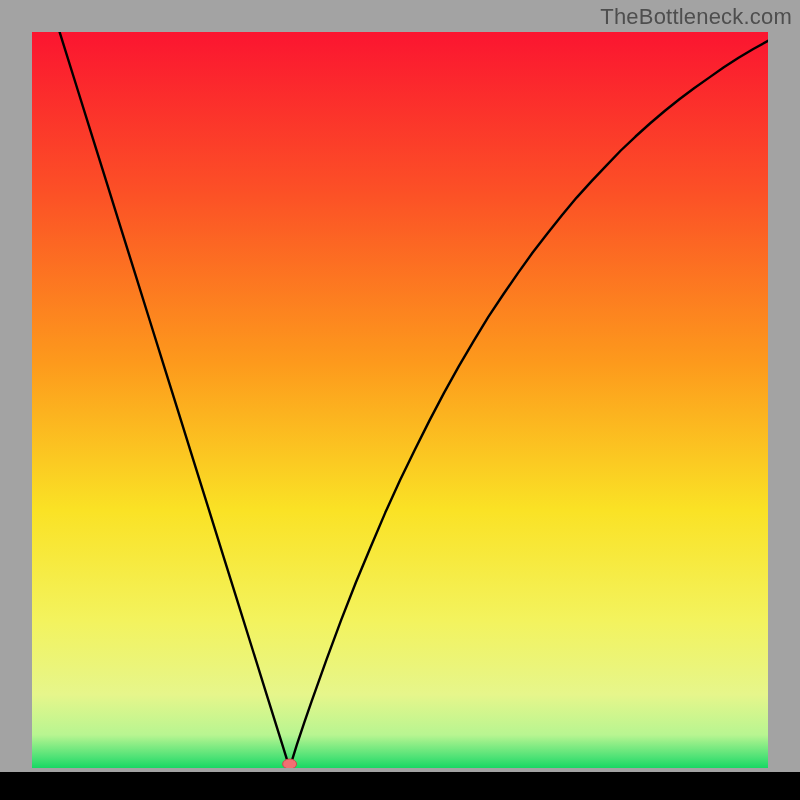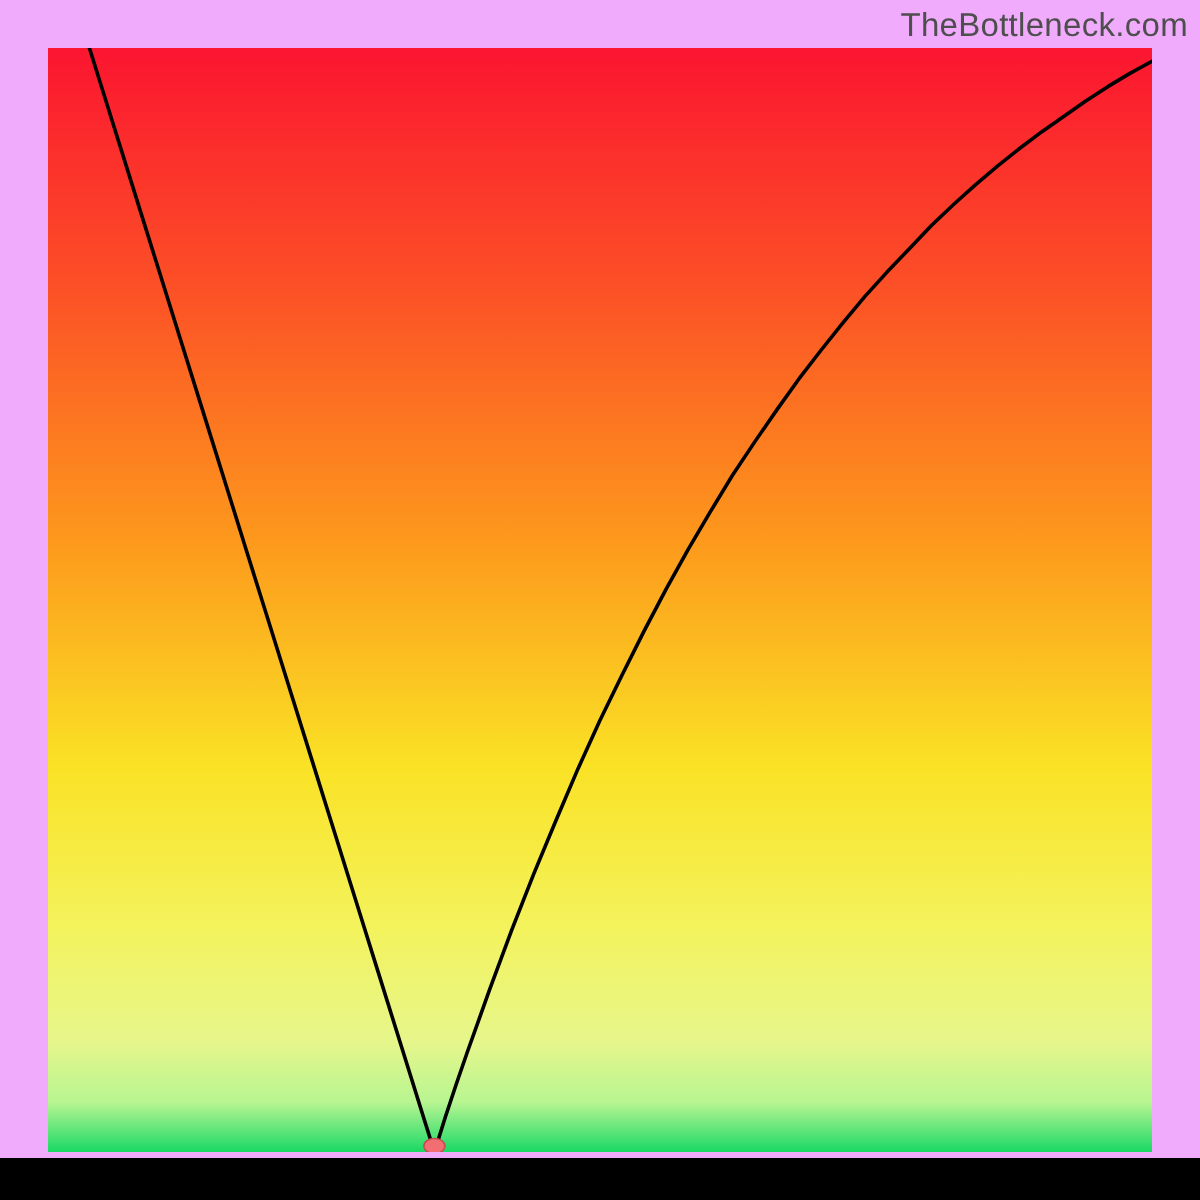--- a/index.html
+++ b/index.html
@@ -10,21 +10,21 @@
     background: #000;
     font-family: Arial, Helvetica, sans-serif;
     overflow: hidden;
   }
   .frame {
     position: absolute;
     left: 0;
     top: 0;
     width: 800px;
     height: 772px;
-    background: #f0abfc;
+    background: #a3a3a3;
   }
   .plot {
     position: absolute;
     left: 32px;
     top: 32px;
     width: 736px;
     height: 736px;
     overflow: hidden;
   }
   .watermark {

